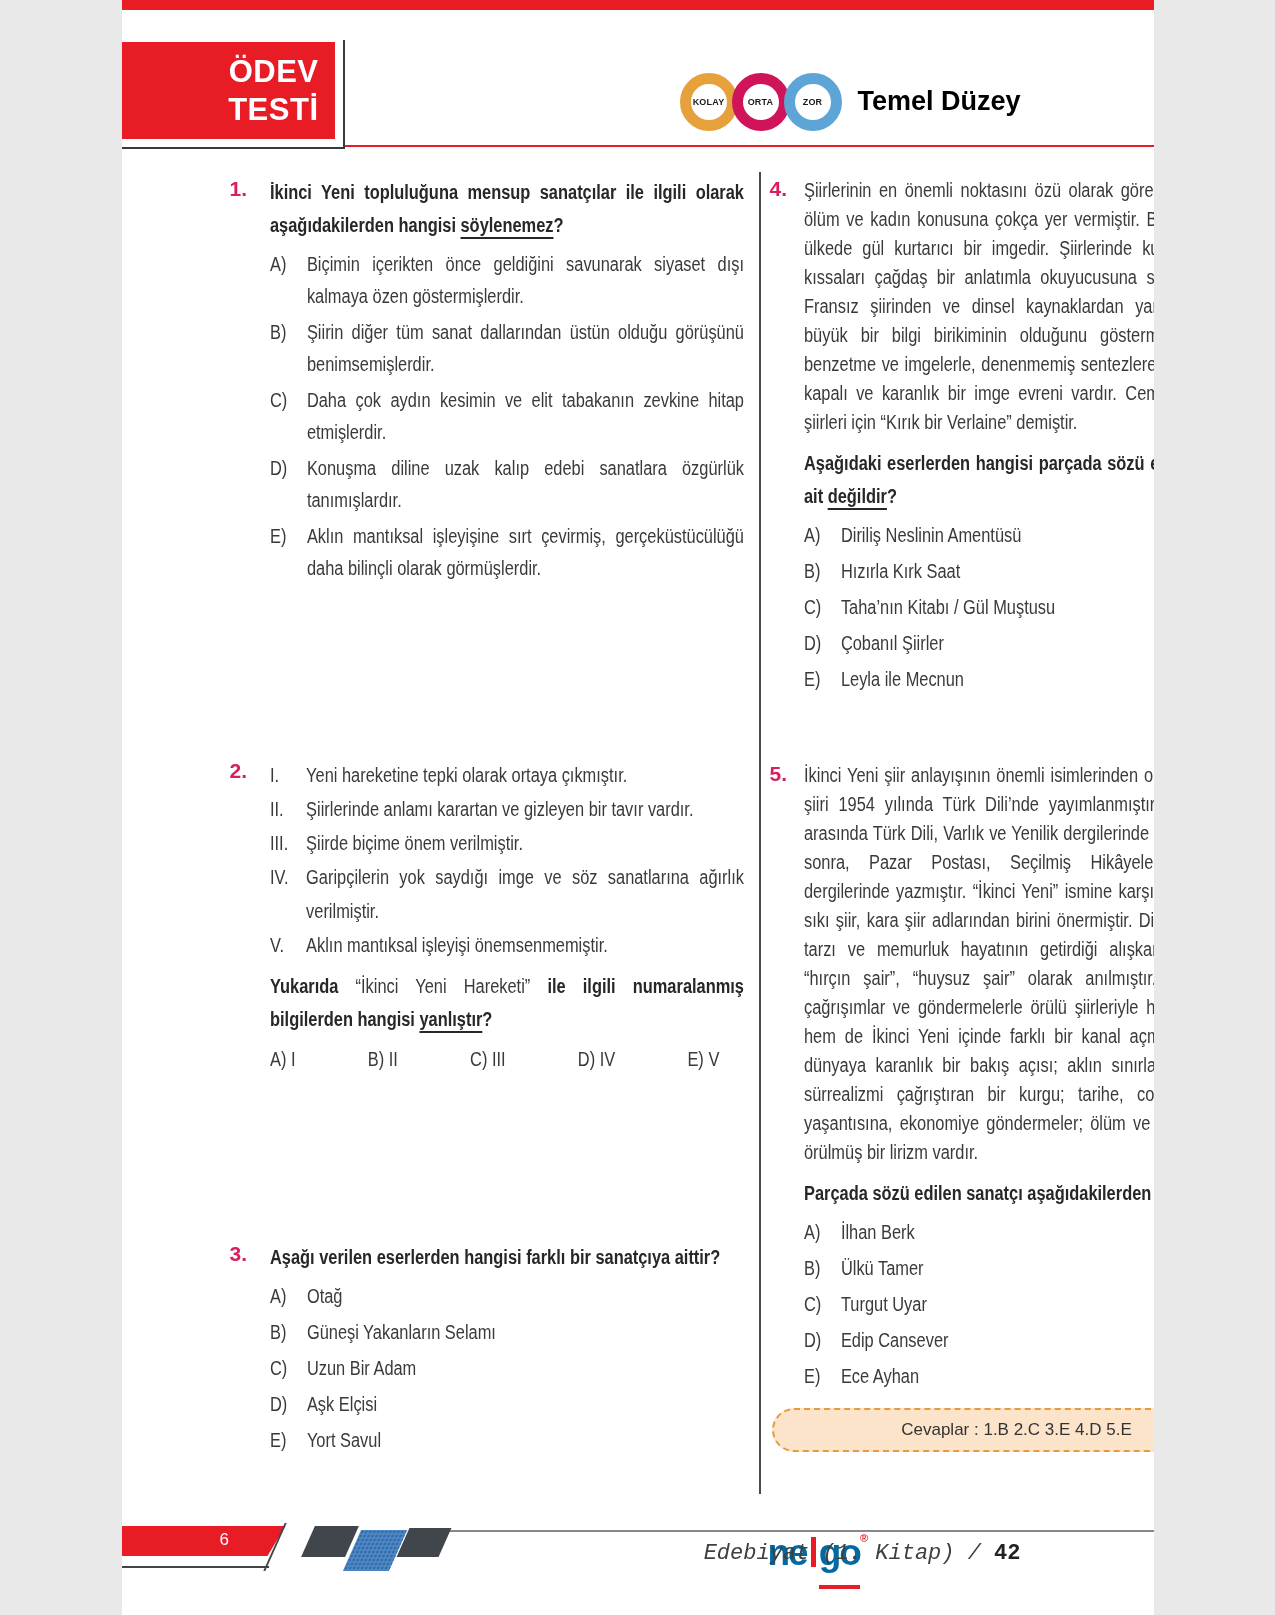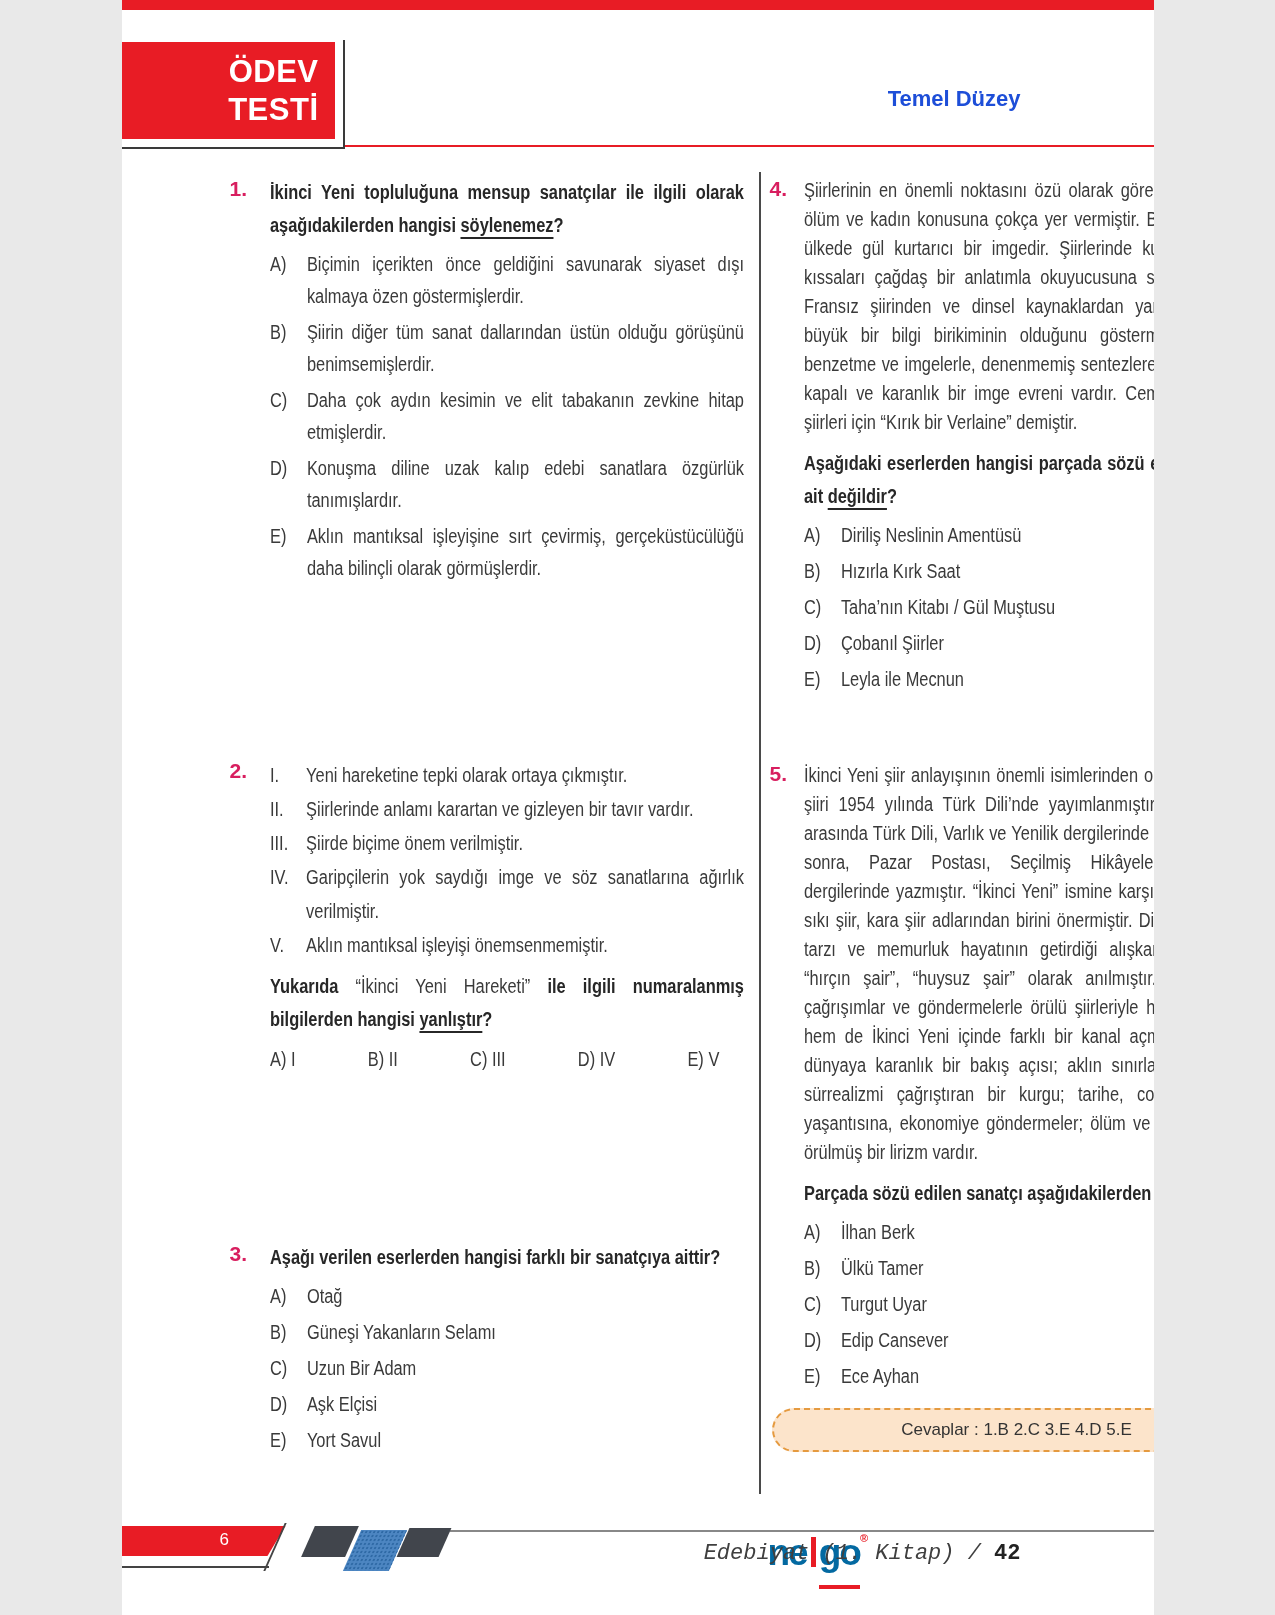--- a/index.html
+++ b/index.html
@@ -23,21 +23,21 @@
   .head-redline { position:absolute; left:223px; top:145px; width:1019px; height:2px; background:#e81c25; }
   .rings { position:absolute; left:558px; top:73px; display:flex; }
   .ring {
     width:36px; height:36px; border-radius:50%; background:#fff; position:relative;
     display:flex; align-items:center; justify-content:center;
     font-size:9px; font-weight:700; color:#1a1a1a; letter-spacing:.2px;
   }
   .ring.kolay { border:11px solid #E6A13C; z-index:1; }
   .ring.orta  { border:11px solid #D01459; margin-left:-6px; z-index:2; }
   .ring.zor   { border:11px solid #5CA5D6; margin-left:-6px; z-index:3; }
-  .level { position:absolute; right:133px; top:86px; font-size:22px; font-weight:700; color:#1d4ed8; }
+  .level { position:absolute; right:133px; top:86px; font-size:27px; font-weight:700; color:#000000; }
   .divider { position:absolute; left:637px; top:172px; width:2px; height:1322px; background:#4a4a4a; }
 
   
   .col { position:absolute; top:176px; }
   .col-left  { left:104px; width:520px; }
   .col-right { left:644px; width:516px; }
   .question { position:relative; }
   .qnum { position:absolute; left:4px; top:1px; font-weight:700; font-size:21px; color:#d81e5f; }
   .col-left  .qbody { padding-left:44px; }
   .col-right .qbody { padding-left:38px; }
@@ -97,20 +97,31 @@
   <div class="rightbar-bottom"></div>
 
   <div class="badge">
     <div>ÖDEV</div>
     <div>TESTİ</div>
   </div>
   <div class="badge-vline"></div>
   <div class="badge-bline"></div>
   <div class="head-redline"></div>
 
+  <div class="rings">
+    <div class="ring kolay">
+      <span>KOLAY</span>
+    </div>
+    <div class="ring orta">
+      <span>ORTA</span>
+    </div>
+    <div class="ring zor">
+      <span>ZOR</span>
+    </div>
+  </div>
 
   <div class="level">Temel Düzey</div>
   <div class="divider"></div>
 
   <div class="col col-left">
 
     <section class="question" id="q1">
       <div class="qnum">1.</div>
       <div class="qbody">
           <div class="scale">

